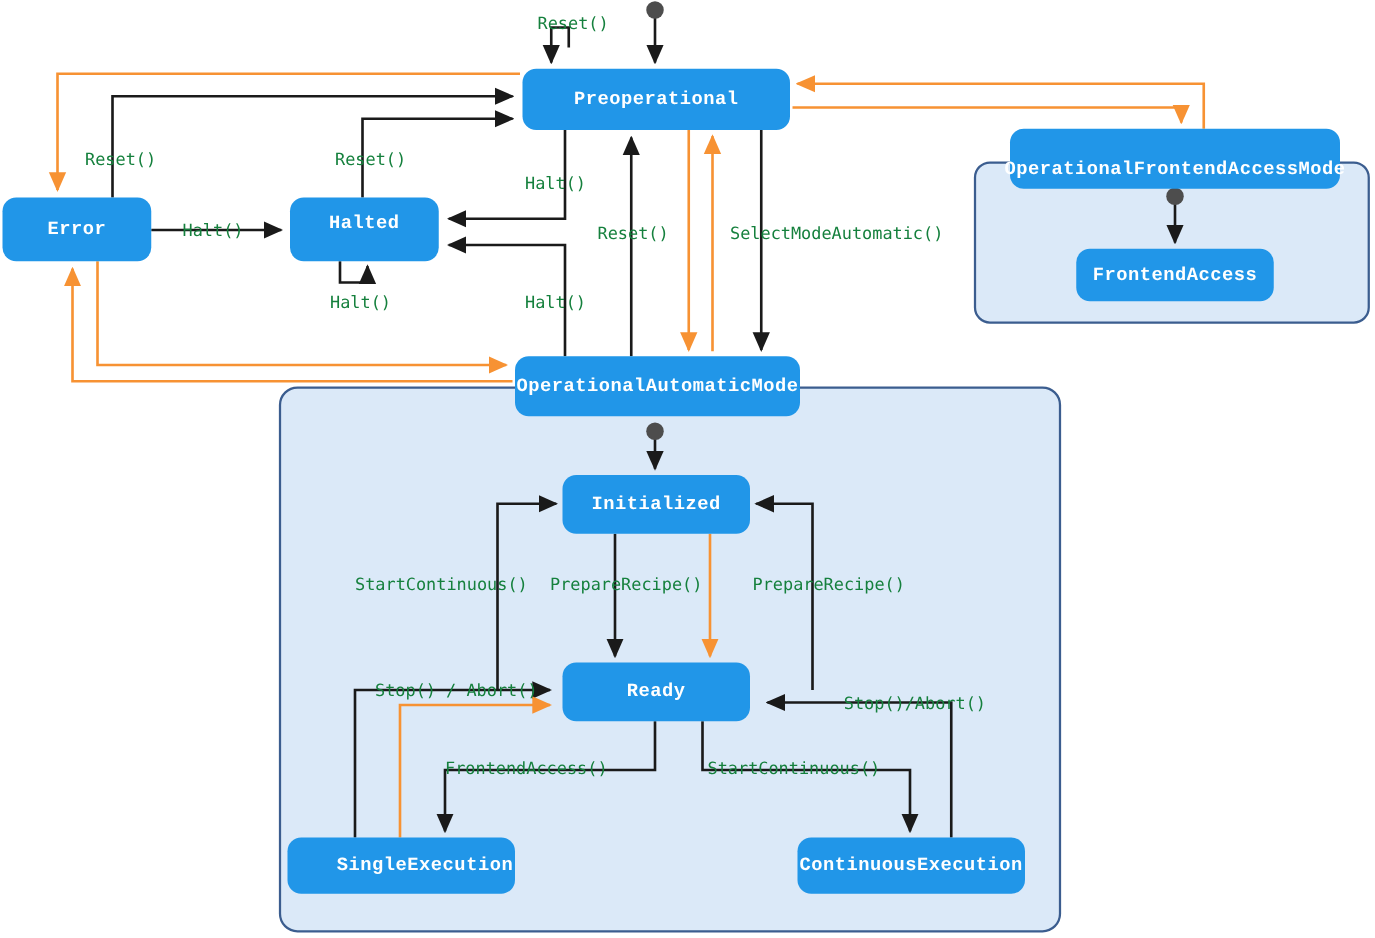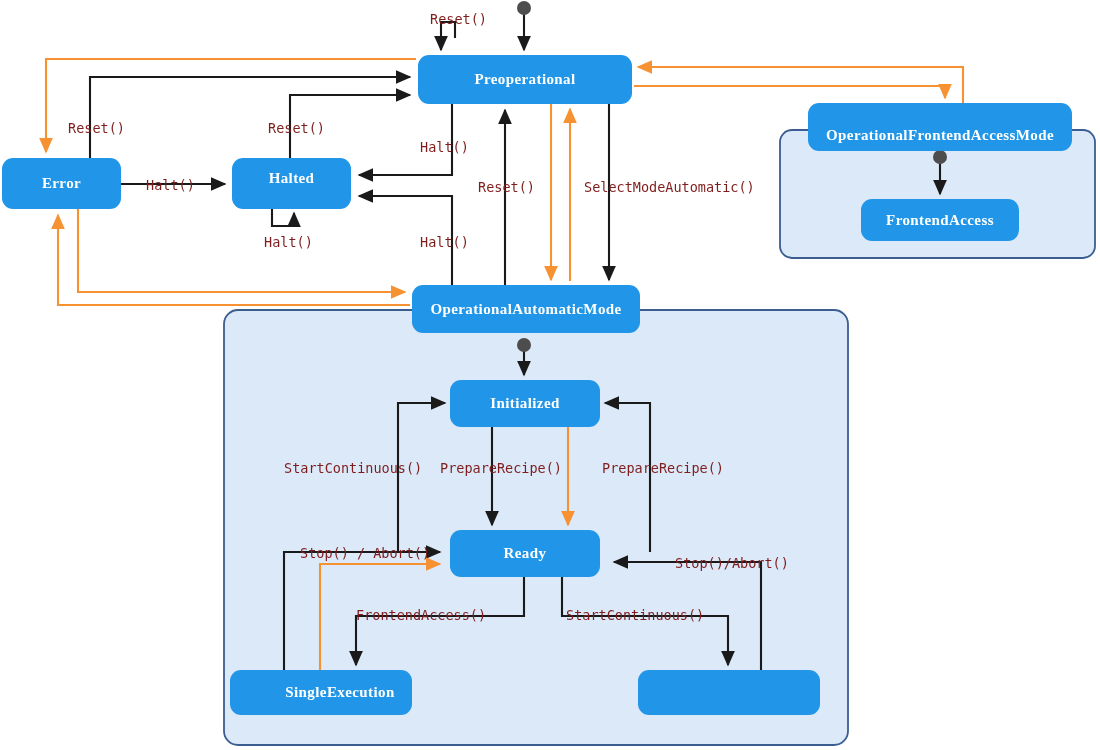--- a/index.html
+++ b/index.html
@@ -2,32 +2,32 @@
 <html><head>
 <meta charset="utf-8">
 <style>
   html,body{margin:0;padding:0;background:#ffffff;}
   body{font-family:"DejaVu Sans Mono","Liberation Mono",monospace;}
   #stage{position:relative;width:1100px;height:750px;background:#ffffff;overflow:hidden;}
   #diagram{position:absolute;left:0;top:0;width:1100px;height:750px;}
   .state-label{
     position:absolute;
     color:#ffffff;
-    font-family:Liberation Serif, serif;
+    font-family:Liberation Mono, monospace;
     font-weight:bold;
     font-size:15px;
     letter-spacing:0.4px;
     display:flex;align-items:center;justify-content:center;
     text-align:center;
     pointer-events:none;
     white-space:nowrap;
   }
   .edge-label{
     position:absolute;
-    color:#7f1d1d;
+    color:#15803d;
     font-family:"DejaVu Sans Mono","Liberation Mono",monospace;
     font-size:13.5px;
     white-space:nowrap;
     pointer-events:none;
   }
 </style>
 </head>
 <body>
 
 <div id="stage">
@@ -133,20 +133,21 @@
 
   <div class="state-label" style="left:418px;top:55px;width:214px;height:49px;">Preoperational</div>
   <div class="state-label" style="left:2px;top:158px;width:119px;height:51px;">Error</div>
   <div class="state-label" style="left:232px;top:158px;width:119px;height:40px;">Halted</div>
   <div class="state-label" style="left:808px;top:103px;width:264px;height:64px;">OperationalFrontendAccessMode</div>
   <div class="state-label" style="left:861px;top:199px;width:158px;height:42px;">FrontendAccess</div>
   <div class="state-label" style="left:412px;top:285px;width:228px;height:48px;">OperationalAutomaticMode</div>
   <div class="state-label" style="left:450px;top:380px;width:150px;height:47px;">Initialized</div>
   <div class="state-label" style="left:450px;top:530px;width:150px;height:47px;">Ready</div>
   <div class="state-label" style="left:232px;top:670px;width:216px;height:45px;">SingleExecution</div>
+  <div class="state-label" style="left:638px;top:670px;width:182px;height:45px;">ContinuousExecution</div>
 
   <div class="edge-label" style="left:430px;top:11px;">Reset()</div>
   <div class="edge-label" style="left:68px;top:120px;">Reset()</div>
   <div class="edge-label" style="left:268px;top:120px;">Reset()</div>
   <div class="edge-label" style="left:146px;top:177px;">Halt()</div>
   <div class="edge-label" style="left:420px;top:139px;">Halt()</div>
   <div class="edge-label" style="left:264px;top:234px;">Halt()</div>
   <div class="edge-label" style="left:420px;top:234px;">Halt()</div>
   <div class="edge-label" style="left:478px;top:179px;">Reset()</div>
   <div class="edge-label" style="left:584px;top:179px;">SelectModeAutomatic()</div>

